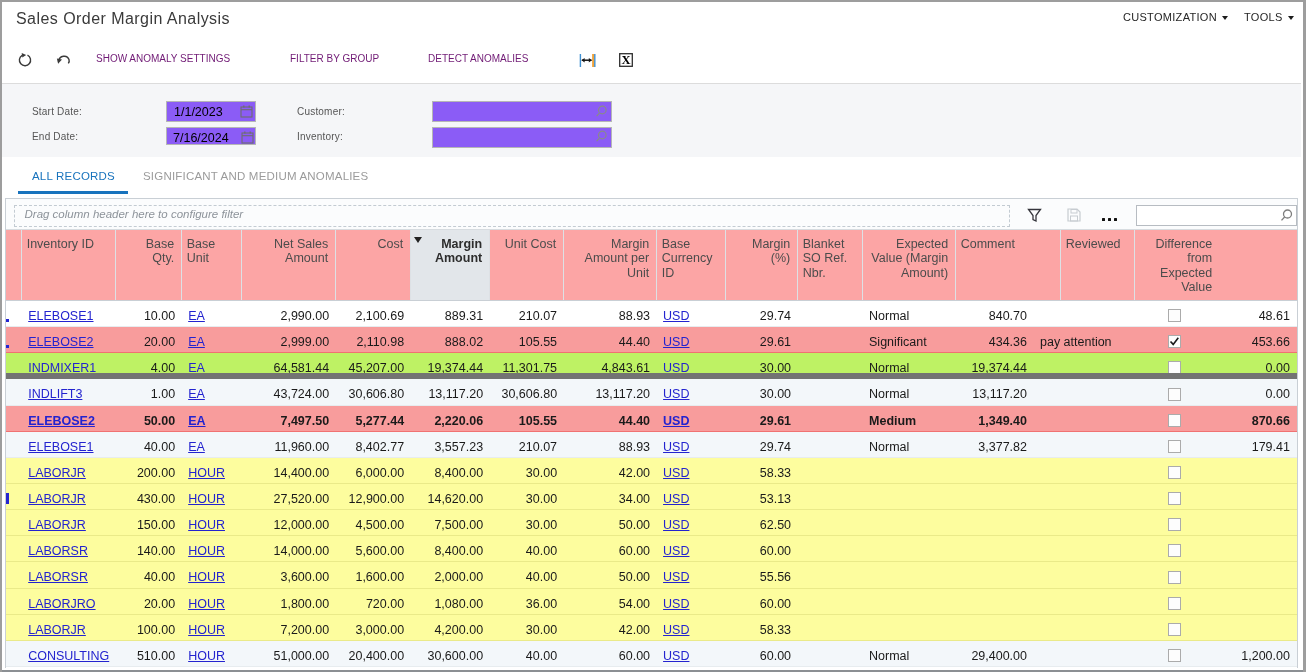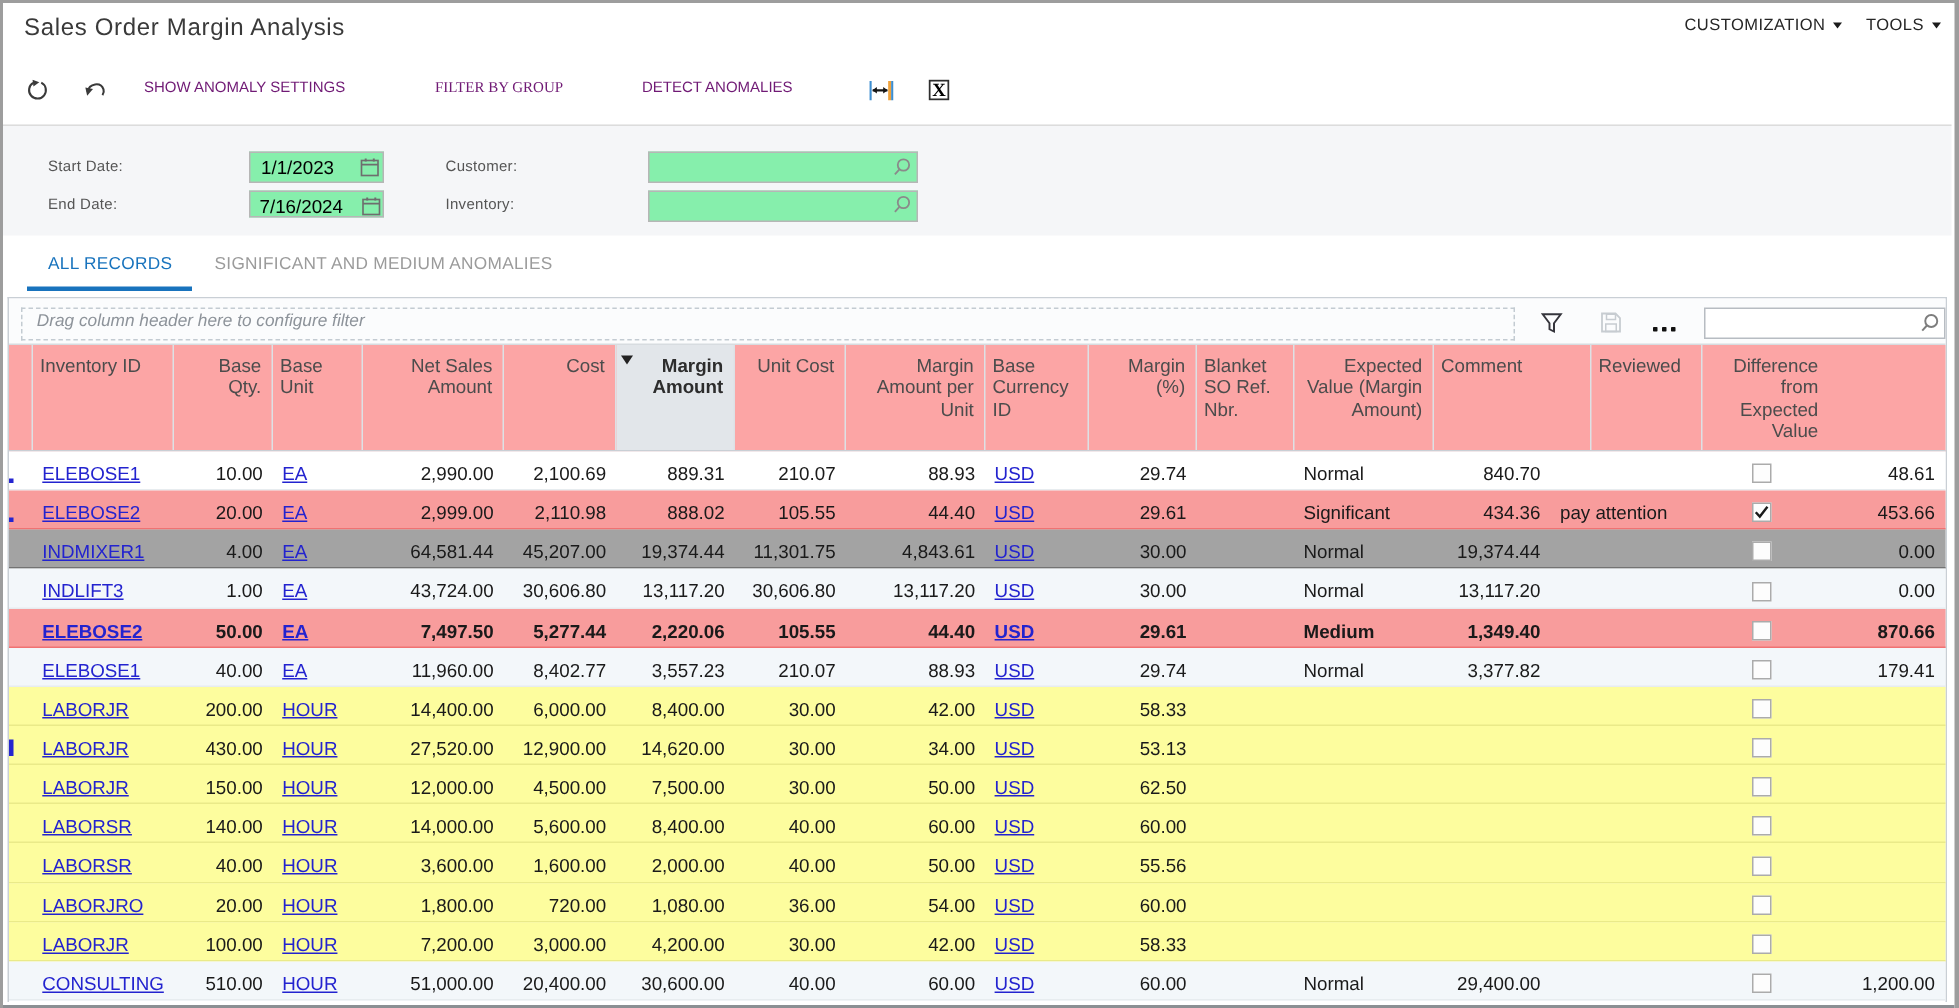--- a/index.html
+++ b/index.html
@@ -6,21 +6,21 @@
 .abs{position:absolute;}
 #btop{left:0;top:0;width:1306px;height:2px;background:#9d9d9d;}
 #bleft{left:0;top:0;width:2px;height:672px;background:#9d9d9d;}
 #bright{left:1303px;top:0;width:3px;height:672px;background:#9d9d9d;}
 #title{left:16px;top:10px;font-size:16px;letter-spacing:.45px;color:#3a3a3a;}
 .ct{top:11px;font-size:11px;color:#262626;letter-spacing:.3px;}
 .caret{display:inline-block;width:0;height:0;border-left:3px solid transparent;border-right:3px solid transparent;border-top:4.5px solid #1c1c1c;vertical-align:1px;margin-left:5px;}
 .tbtxt{top:53px;font-size:10px;color:#701a75;}
 #panel{left:2px;top:83px;width:1299px;height:74px;background:#f5f6f8;border-top:1px solid #dcdcdc;}
 .flabel{font-size:10px;color:#555;letter-spacing:.2px;}
-.finput{background:#86efac;border:1px solid #b6b6b6;font-size:12.5px;color:#000;}
+.finput{background:#8b5cf6;border:1px solid #b6b6b6;font-size:12.5px;color:#000;}
 #tab1{left:32px;top:169.5px;font-size:11.5px;color:#1873bd;letter-spacing:.2px;}
 #tab1bar{left:18px;top:190.5px;width:110px;height:3px;background:#1873bd;}
 #tab2{left:143px;top:169.5px;font-size:11.5px;color:#9b9b9b;letter-spacing:.2px;}
 #grid{left:5px;top:198px;width:1293px;height:470px;border:1px solid #c9cfd5;border-bottom:none;background:#fff;}
 #gtoolbar{left:6px;top:199px;width:1291px;height:31px;background:#fbfcfd;border-bottom:1px solid #d7dce0;}
 #dragbox{left:14px;top:204.5px;width:996px;height:22px;border:1px dashed #c3cbd2;}
 #dragtxt{left:24.5px;top:207.5px;font-size:11.5px;font-style:italic;color:#8d939a;}
 #gsearch{left:1136px;top:205px;width:161px;height:21px;background:#fff;border:1px solid #b7bcc2;}
 .gdot{position:absolute;top:218px;width:3px;height:3px;background:#111;border-radius:0.5px;}
 #ghead{left:6px;top:230px;width:1291px;height:71px;background:#fca5a5;border-bottom:1px solid #c9cfd5;display:flex;}
@@ -70,21 +70,21 @@
 <div class="abs ct" style="left:1244px;">TOOLS<span class="caret"></span></div>
 <svg class="icon" style="left:17.5px;top:53px;" width="14" height="14" viewBox="0 0 14 14">
   <path d="M4.1 2.3 A5.6 5.6 0 1 0 9.5 2.1" fill="none" stroke="#3a3a3a" stroke-width="1.4"></path>
   <path d="M3.7 0.1 L8.2 1.9 L4.3 4.6 Z" fill="#3a3a3a"></path>
 </svg>
 <svg class="icon" style="left:56px;top:53px;" width="15" height="12" viewBox="0 0 15 12">
   <path d="M2.4 8.3 C3.4 2.4 11.2 1.4 13.0 6.6 C13.4 7.8 13.2 9.2 12.3 10.4" fill="none" stroke="#3a3a3a" stroke-width="1.4"></path>
   <path d="M0.9 5.4 L6.0 6.4 L2.1 10.8 Z" fill="#3a3a3a"></path>
 </svg>
 <div class="abs tbtxt" style="left:96px;">SHOW ANOMALY SETTINGS</div>
-<div class="abs tbtxt" style="left:290px;font-family:Liberation Serif, serif;">FILTER BY GROUP</div>
+<div class="abs tbtxt" style="left:290px;">FILTER BY GROUP</div>
 <div class="abs tbtxt" style="left:428px;">DETECT ANOMALIES</div>
 <svg class="icon" style="left:579px;top:53.5px;" width="17" height="13" viewBox="0 0 17 13">
   <rect x="0.7" y="0" width="1.4" height="13" fill="#3e8ed0"></rect>
   <rect x="13.1" y="0" width="2" height="13" fill="#f0a33c"></rect>
   <rect x="15.1" y="0" width="1.4" height="13" fill="#3e8ed0"></rect>
   <path d="M2.8 6.2 H12.6" stroke="#141414" stroke-width="1.5"></path>
   <path d="M5.6 4.0 L2.6 6.2 L5.6 8.4 Z" fill="#141414"></path>
   <path d="M9.8 4.0 L12.8 6.2 L9.8 8.4 Z" fill="#141414"></path>
 </svg>
 <svg class="icon" style="left:619px;top:53px;" width="14" height="14" viewBox="0 0 14 14">
@@ -201,21 +201,21 @@
       <div class="c mpct r">29.61</div>
       <div class="c blanket l"></div>
       <div class="c anomaly l">Significant</div>
       <div class="c expected r">434.36</div>
       <div class="c comment l">pay attention</div>
       <div class="c reviewed cc"><span class="cb"><svg width="11" height="11" viewBox="0 0 11 11">
             <path d="M1.5 5.5 L4.2 8.4 L9.3 1.8" fill="none" stroke="#1a1a1a" stroke-width="1.6"></path>
           </svg></span></div>
       <div class="c diff r">453.66</div>
     </div>
-<div class="row" style="background:#a3a3a3;border-bottom:1px solid #737373;">
+<div class="row" style="background:#bef264;border-bottom:6px solid #737373;">
       <div class="c gut"></div>
       <div class="c inv l"><a>INDMIXER1</a></div>
       <div class="c qty r">4.00</div>
       <div class="c unit l"><a>EA</a></div>
       <div class="c net r">64,581.44</div>
       <div class="c cost r">45,207.00</div>
       <div class="c margin r">19,374.44</div>
       <div class="c ucost r">11,301.75</div>
       <div class="c mapu r">4,843.61</div>
       <div class="c cur l"><a>USD</a></div>

